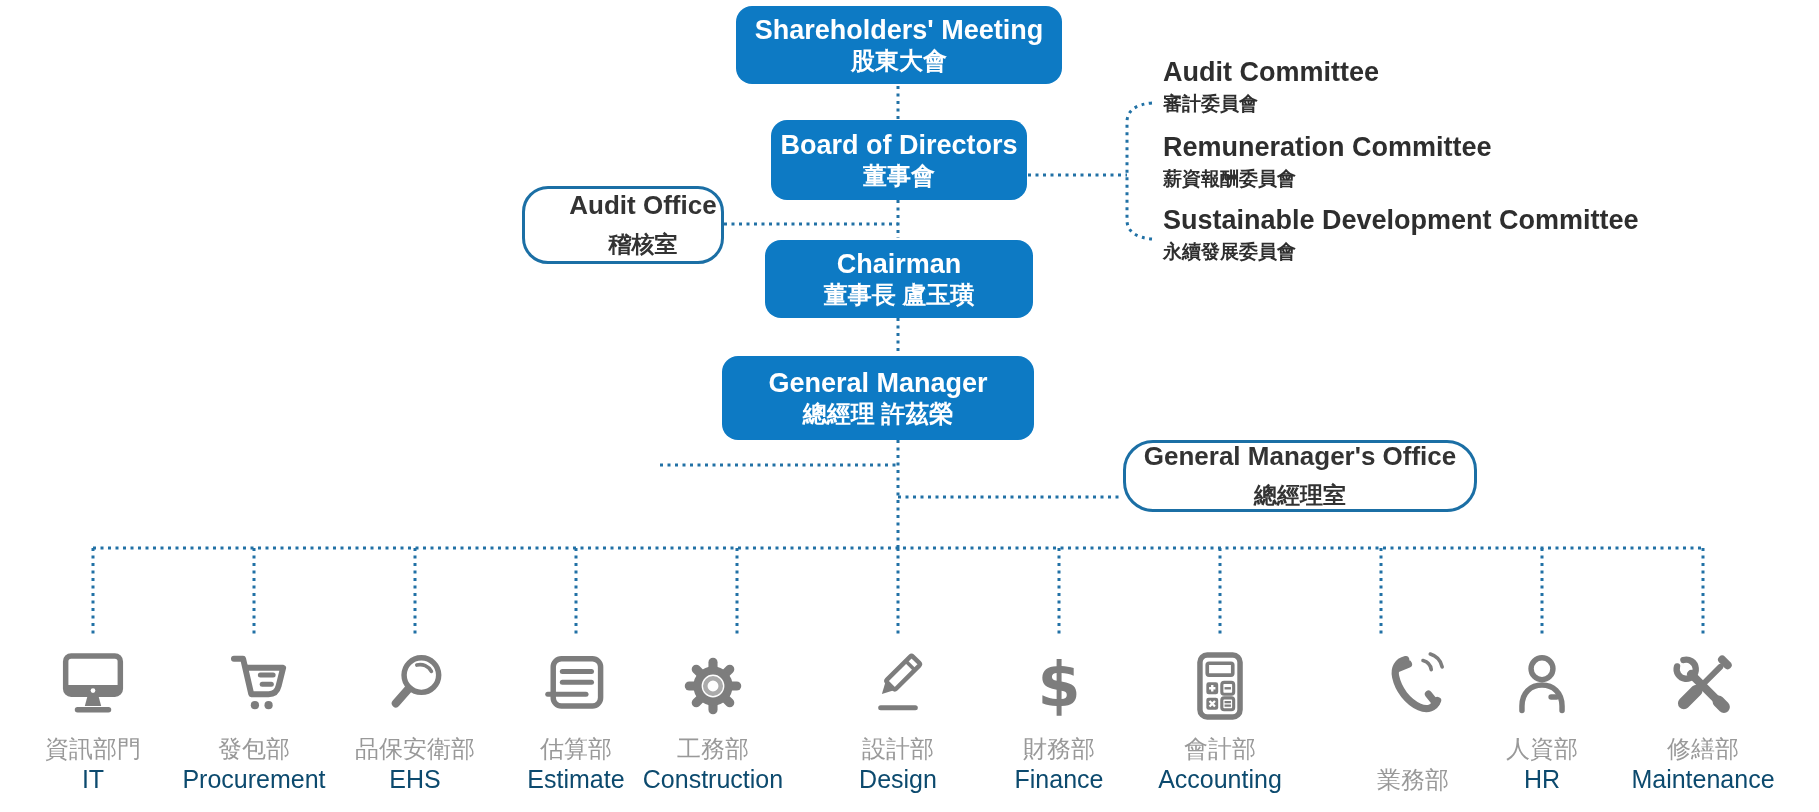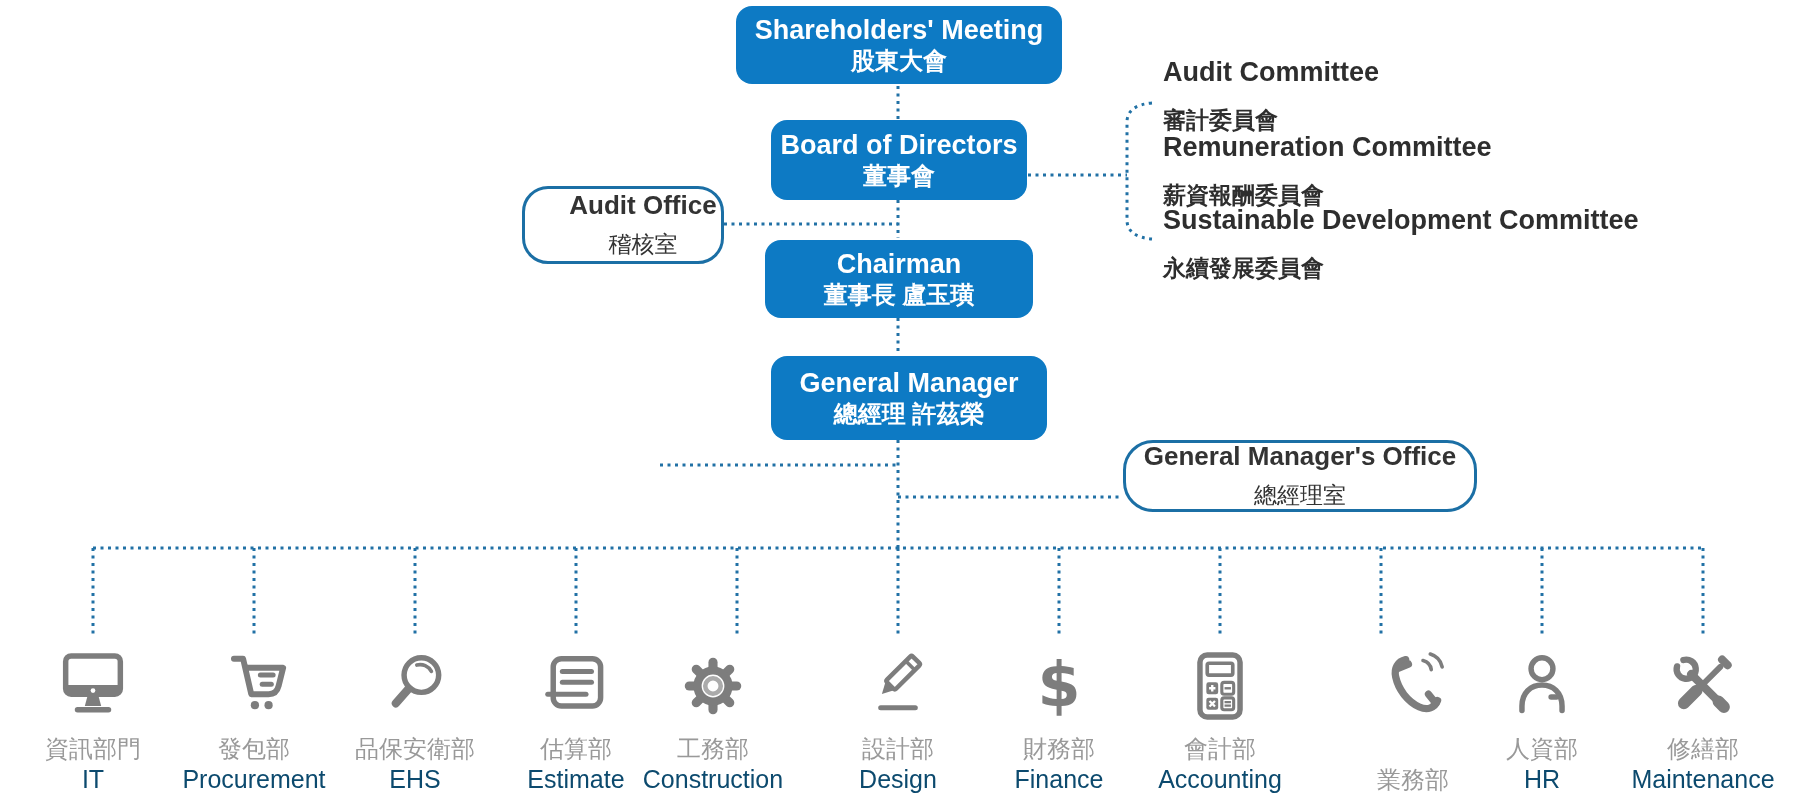--- a/index.html
+++ b/index.html
@@ -8,25 +8,25 @@
     font-family:"Liberation Sans","DejaVu Sans",sans-serif;
   }
   svg.connectors{position:absolute;left:0;top:0;width:1819px;height:812px;pointer-events:none;}
 
   .node{position:absolute;display:flex;flex-direction:column;align-items:center;justify-content:center;text-align:center;box-sizing:border-box;}
   .node-blue{background:#0d7ac4;color:#ffffff;border-radius:16px;}
   .node-blue .en{font-size:27px;font-weight:700;line-height:1.2;}
   .node-blue .zh{font-size:24px;font-weight:700;line-height:1.25;}
   .node-outline{background:#ffffff;border:3px solid #1b6fa5;color:#333333;}
   .node-outline .en{font-size:26px;font-weight:600;line-height:1.2;}
-  .node-outline .zh{font-size:23px;font-weight:400;line-height:1.3;margin-top:9px;}
+  .node-outline .zh{font-size:23px;font-weight:700;line-height:1.3;margin-top:9px;}
 
   .committee{position:absolute;left:1163px;text-align:left;color:#2e2e2e;}
   .committee .en{font-size:27px;font-weight:600;line-height:1.1;}
-  .committee .zh{font-size:23px;font-weight:600;line-height:1.2;margin-top:19px;}
+  .committee .zh{font-size:19px;font-weight:600;line-height:1.2;margin-top:5px;}
 
   .dept{position:absolute;top:640px;width:170px;display:flex;flex-direction:column;align-items:center;text-align:center;}
   .dept .icon{height:92px;display:flex;align-items:center;justify-content:center;}
   .dept .icon svg{width:82px;height:82px;}
   .dept .zh{font-size:24px;color:#999999;line-height:30px;margin-top:2px;}
   .dept .en{font-size:25px;color:#0c4a6e;line-height:30px;}
 </style>
 </head>
 <body>
 
@@ -64,21 +64,21 @@
   <div class="node node-blue" style="left:771px;top:120px;width:256px;height:80px;">
     <div class="en">Board of Directors</div>
     <div class="zh">董事會</div>
   </div>
 
   <div class="node node-blue" style="left:765px;top:240px;width:268px;height:78px;">
     <div class="en">Chairman</div>
     <div class="zh">董事長 盧玉璜</div>
   </div>
 
-  <div class="node node-blue" style="left:771px;top:356px;width:276px;height:84px;">
+  <div class="node node-blue" style="left:722px;top:356px;width:312px;height:84px;">
     <div class="en">General Manager</div>
     <div class="zh">總經理 許茲榮</div>
   </div>
 
   <div class="node node-outline" style="left:522px;top:186px;width:202px;height:78px;border-radius:26px;padding-left:40px;">
     <div class="en">Audit Office</div>
     <div class="zh">稽核室</div>
   </div>
 
 

